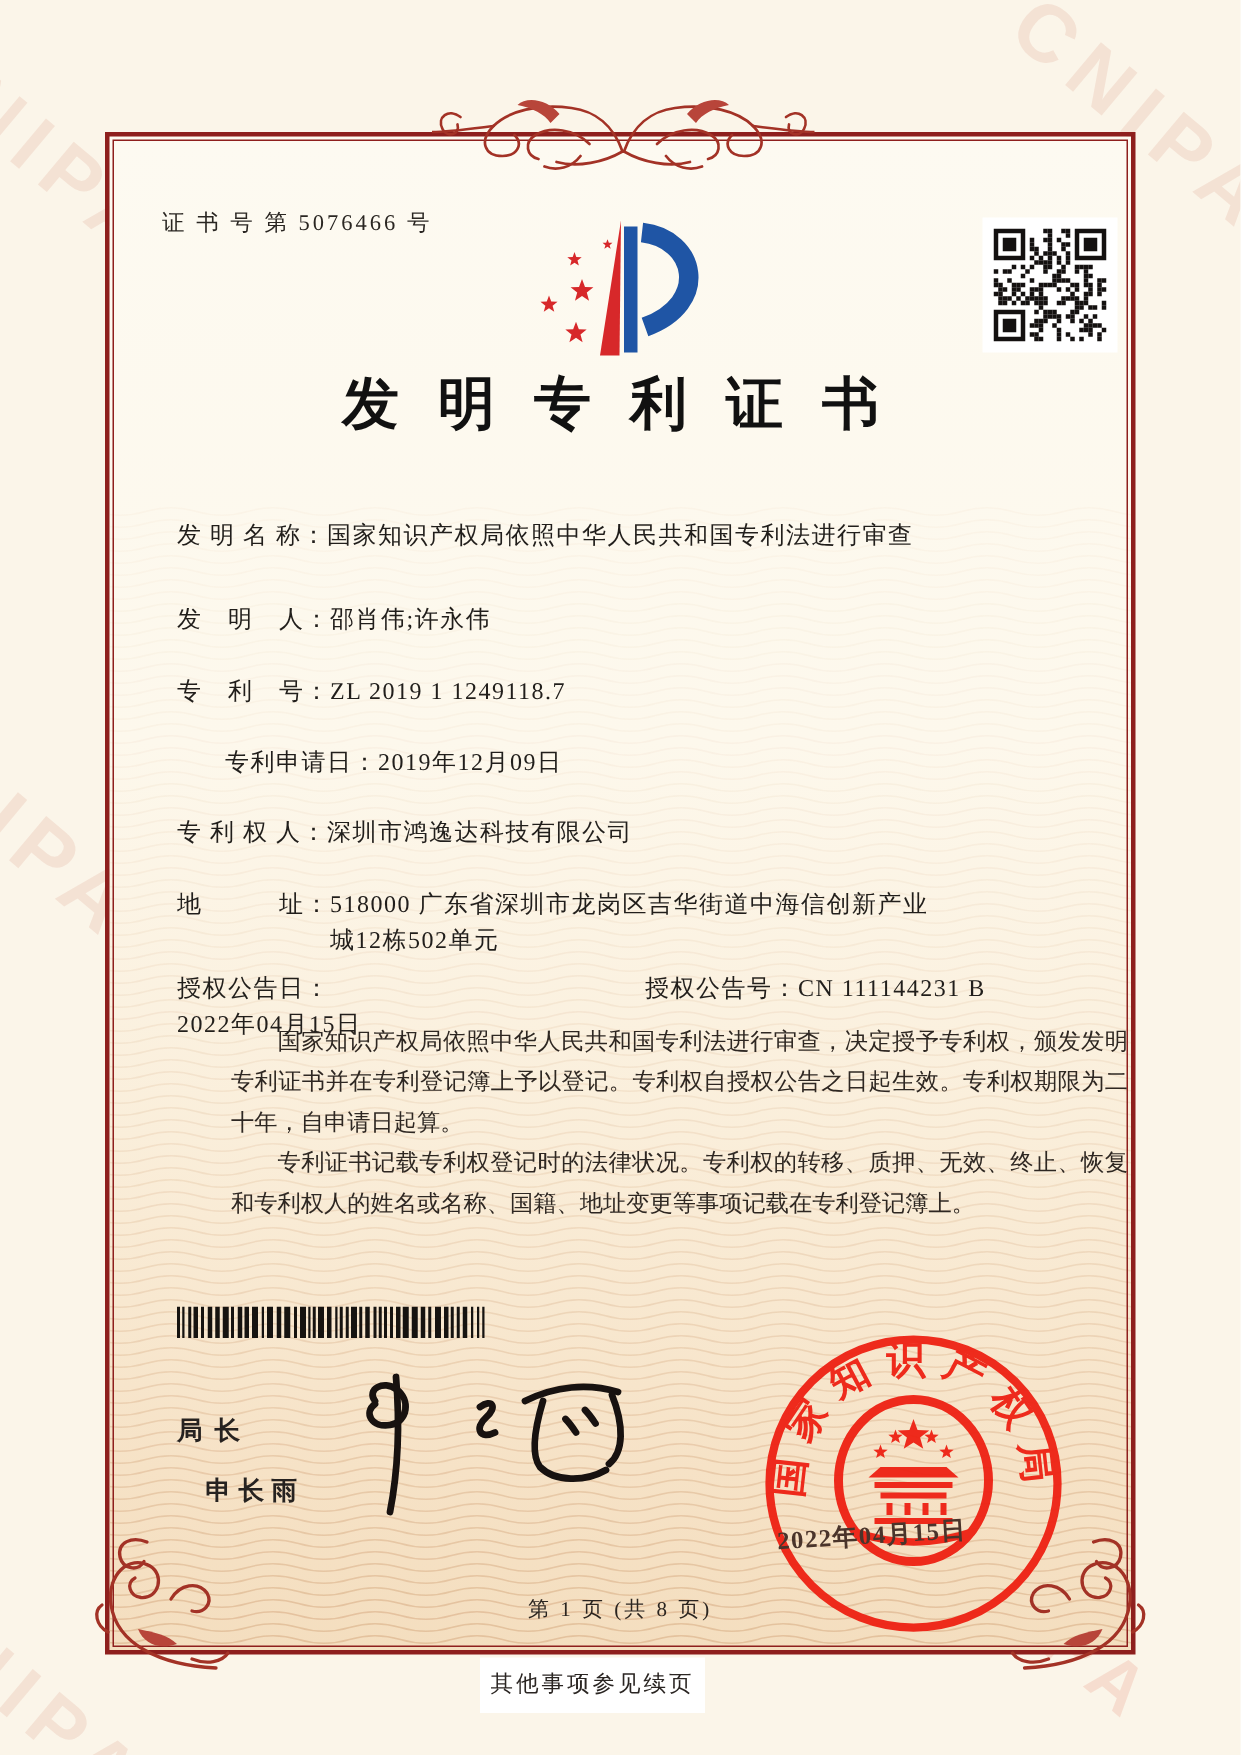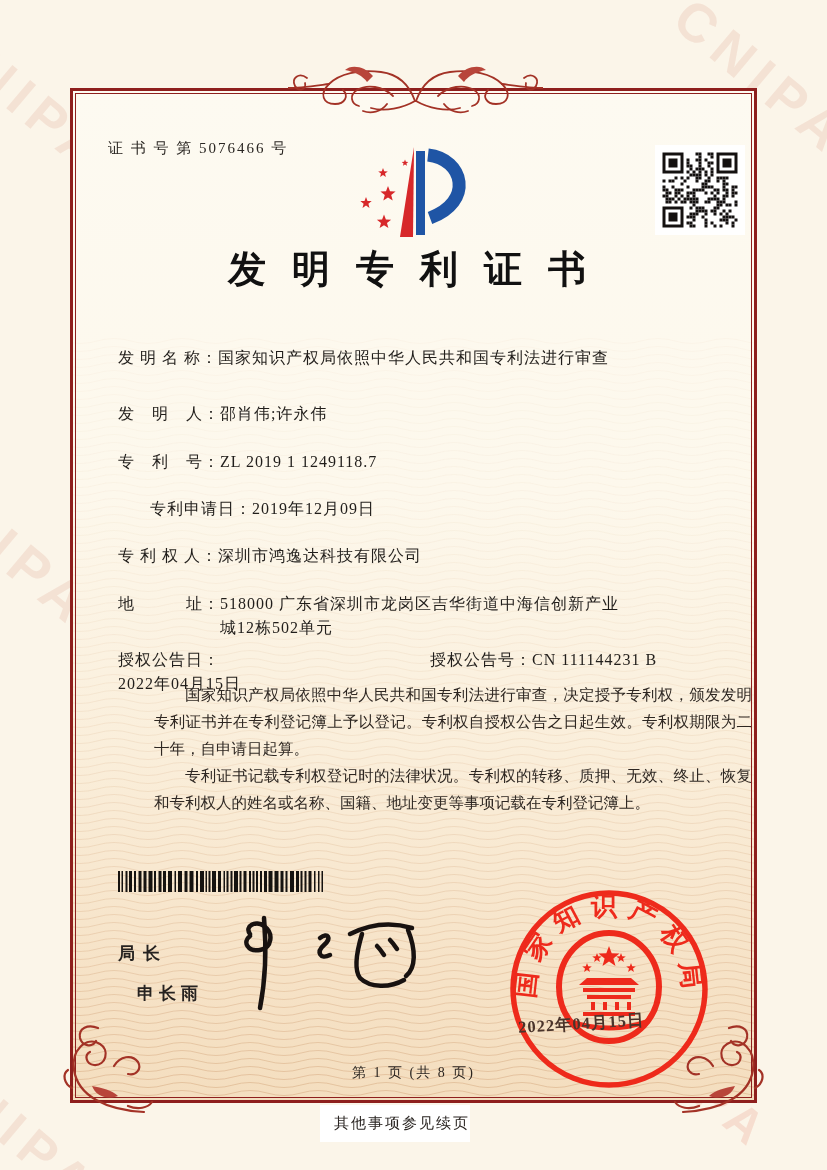--- a/index.html
+++ b/index.html
@@ -56,21 +56,21 @@
   .signature{position:absolute; left:222px; top:908px;}
   .seal{position:absolute; left:503px; top:883px; opacity:0.95;}
   .seal-date{
     position:absolute; left:518px; top:1012px; width:160px;
     font-size:16.5px; font-weight:bold; letter-spacing:1px; color:#4a342b;
     transform:rotate(-3.5deg);
   }
   .page-info{position:absolute; left:70px; top:1064px; width:687px; text-align:center; font-size:14px; letter-spacing:2px; color:#2b2520;}
   .cont-box{
     position:absolute; left:320px; top:1105px; width:150px; height:37px;
-    background:#ffffff; text-align:right; line-height:37px; font-size:15px; letter-spacing:2px; color:#2a2522;
+    background:#ffffff; text-align:center; line-height:37px; font-size:15px; letter-spacing:2px; color:#2a2522;
   }
 </style>
 </head>
 <body>
 
 <div class="page">
 
   <div class="wm" style="left:-38px;top:6px;font-size:54px;">CNIPA</div>
   <div class="wm" style="left:702px;top:-14px;font-size:54px;">CNIPA</div>
   <div class="wm" style="left:208px;top:130px;font-size:50px;">CNIPA</div>

